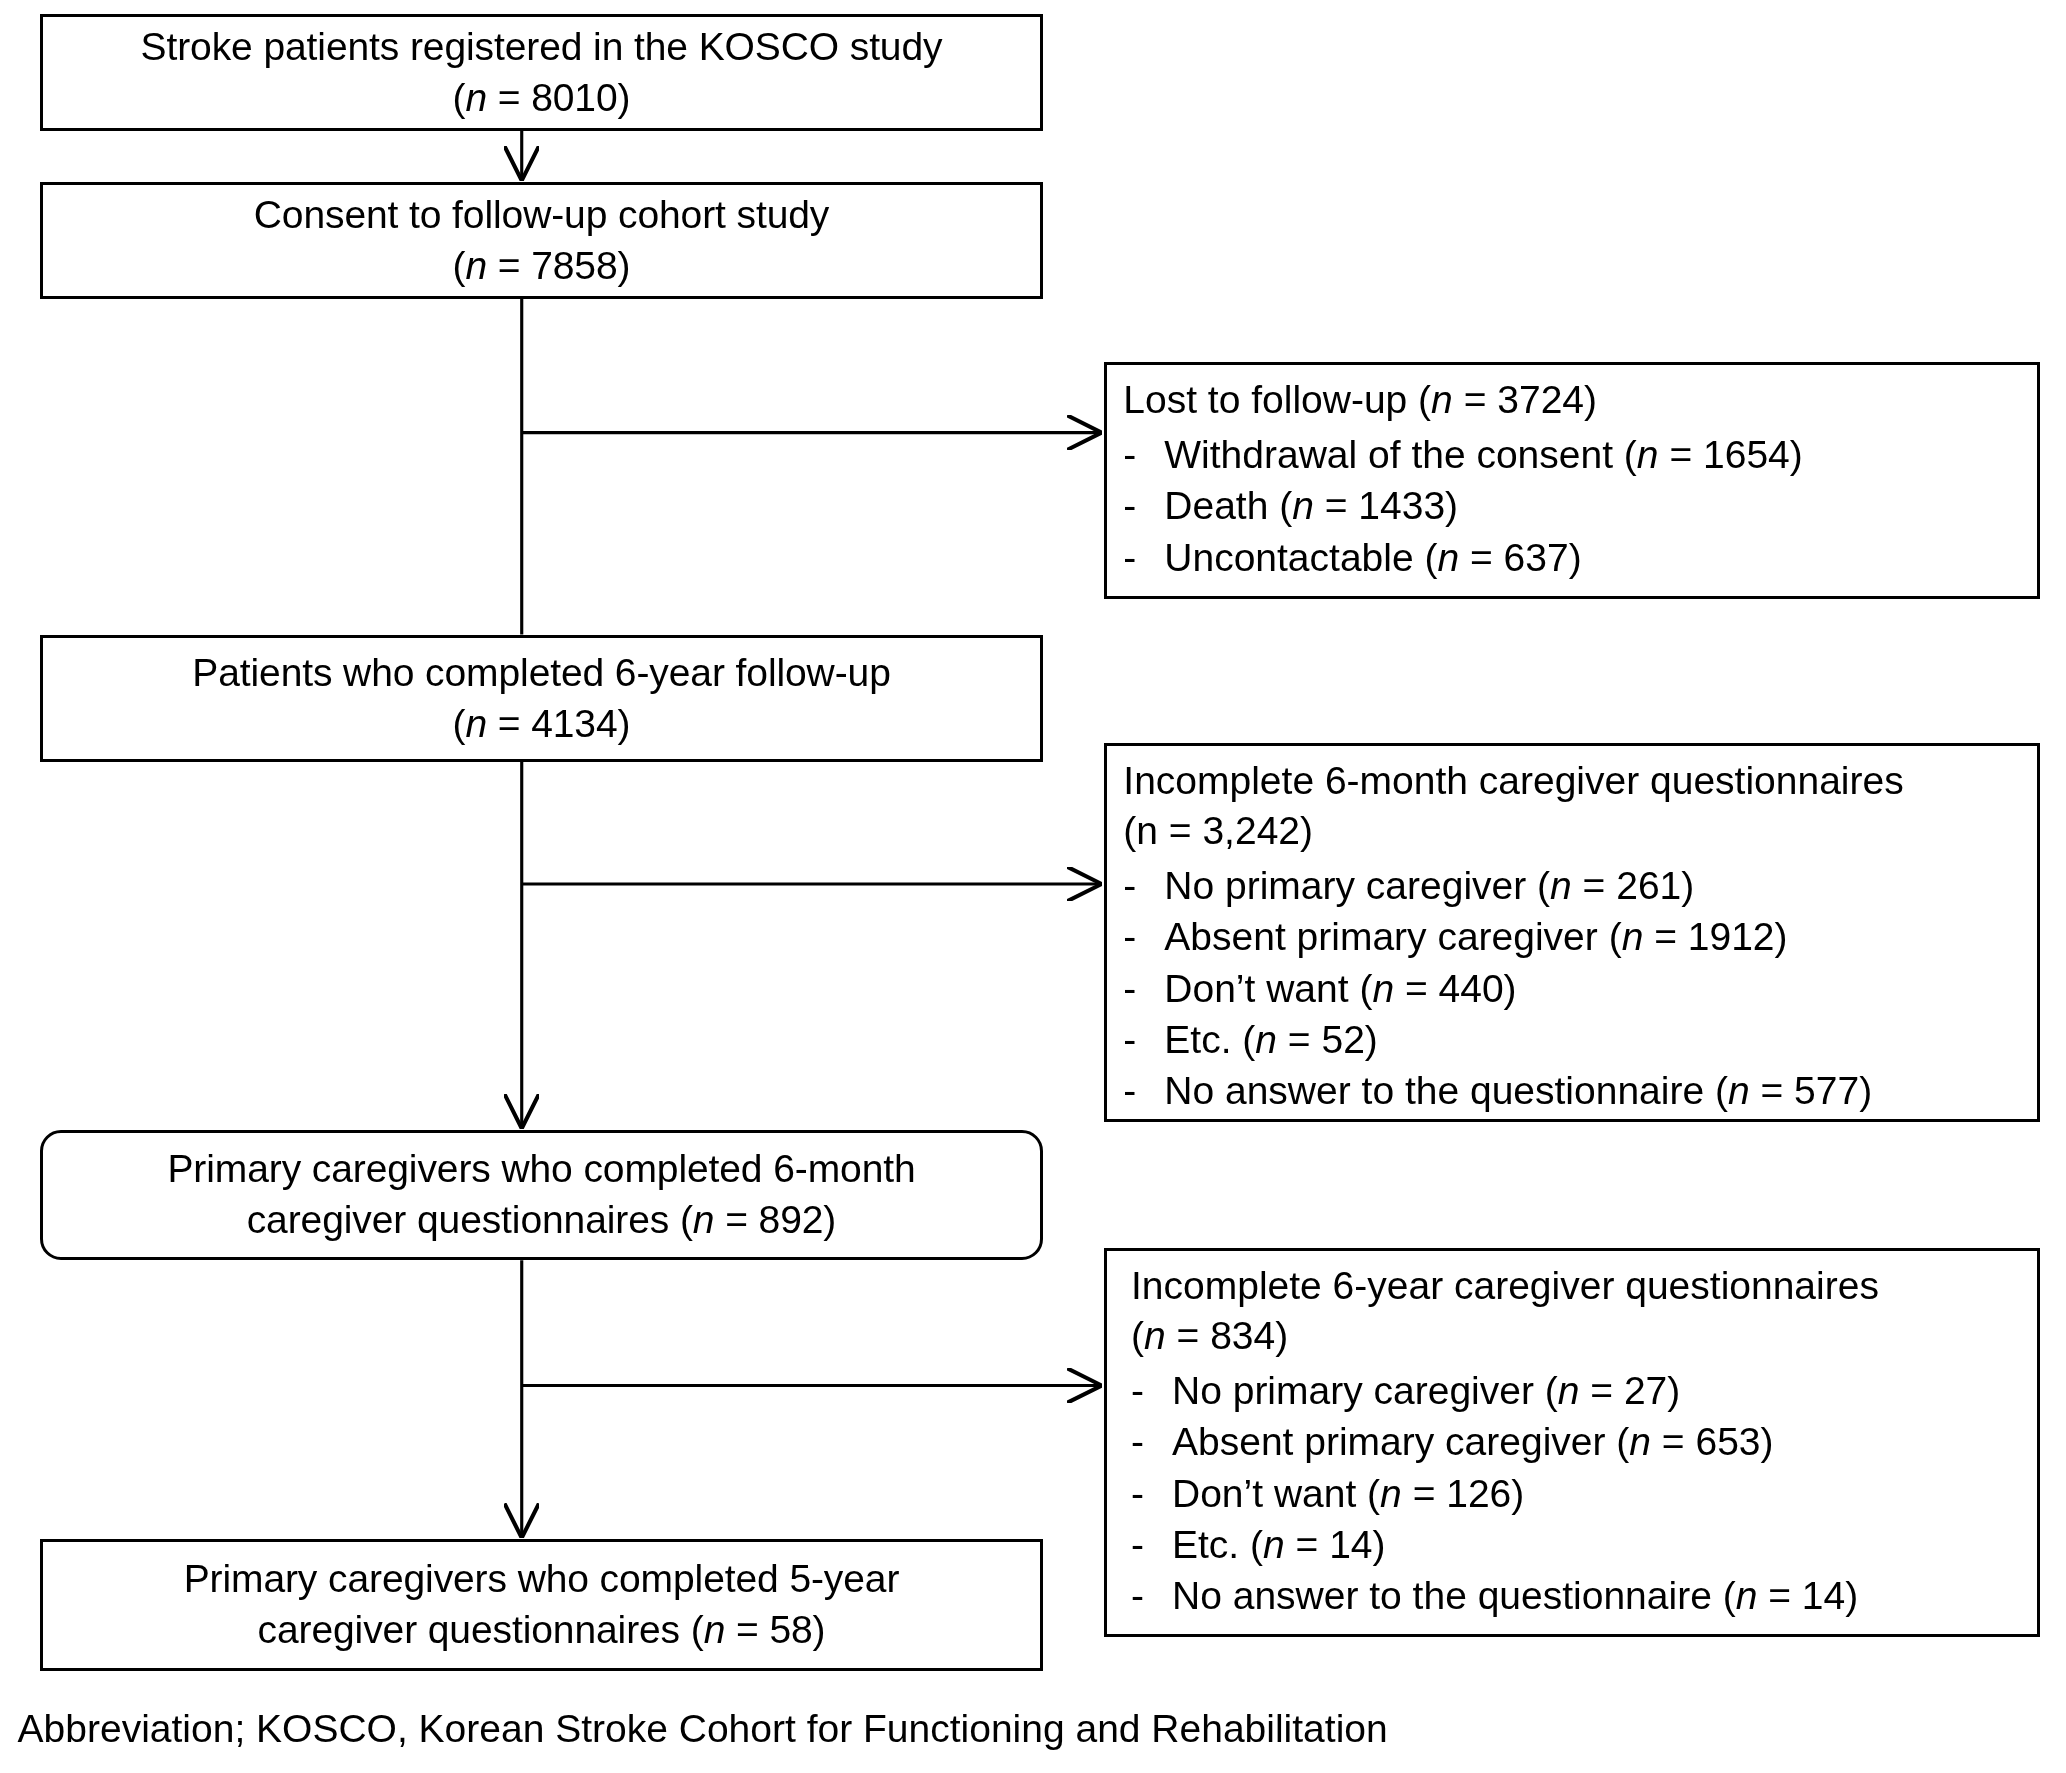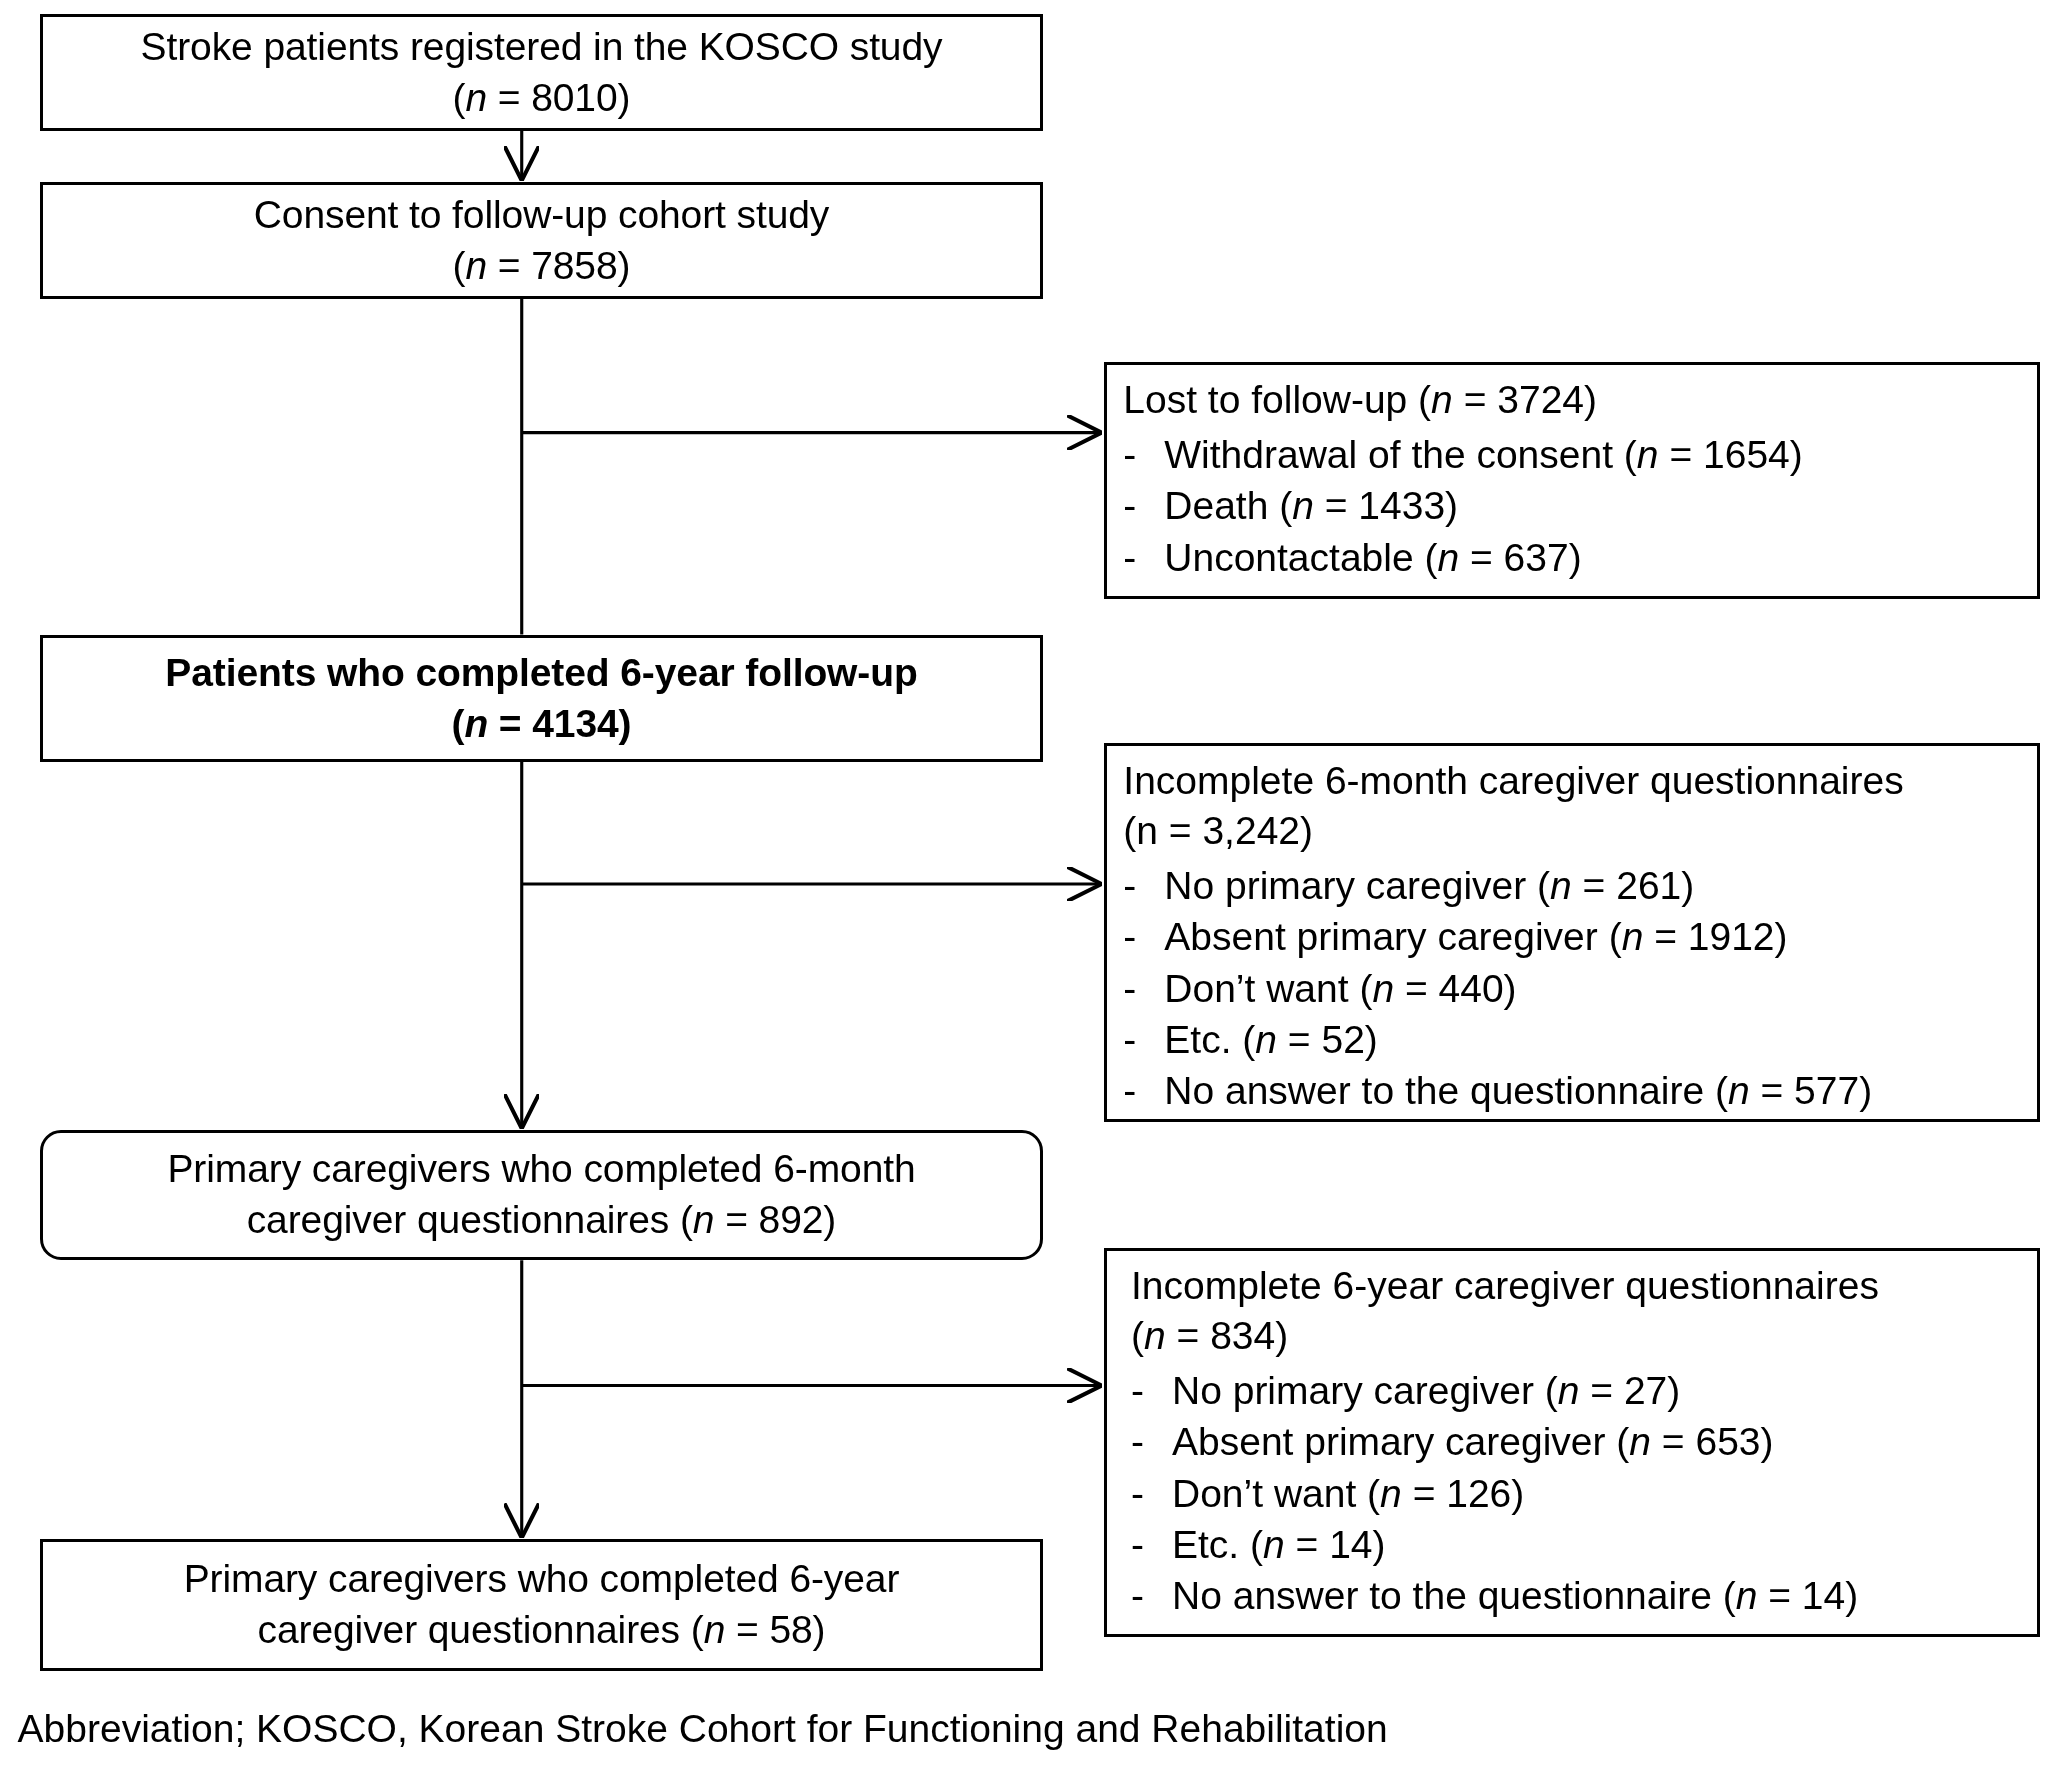--- a/index.html
+++ b/index.html
@@ -13,21 +13,21 @@
   .side{padding:10px 0 0 16.3px;}
   .side .hdr{font-size:39px;line-height:1.28;white-space:nowrap;}
   .side ul{list-style:none;margin:3.8px 0 0 0;padding:0;}
   .side li{font-size:39px;line-height:1.32;white-space:nowrap;display:flex;}
   .side li .dash{width:41px;flex:0 0 41px;}
   .ital{font-style:italic;}
   #footer{position:absolute;left:17.6px;top:1707px;font-size:39px;white-space:nowrap;}
   
   #box-registered{left:40px;top:14px;width:1003px;height:117px;}
   #box-consent{left:40px;top:182px;width:1003px;height:117px;}
-  #box-followup{left:40px;top:635px;width:1003px;height:127px;font-weight:bold;}
+  #box-followup{left:40px;top:635px;width:1003px;height:127px;}
   #box-caregiver-6month{left:40px;top:1130px;width:1003px;height:130px;border-radius:21px;}
   #box-caregiver-6year{left:40px;top:1539px;width:1003px;height:132px;}
   #box-lost-followup{left:1104px;top:362px;width:936px;height:237px;}
   #box-incomplete-6month{left:1104px;top:743px;width:936px;height:379px;}
   #box-incomplete-6year{left:1104px;top:1248px;width:936px;height:389px;padding-left:24px;}
 </style>
 </head>
 <body>
 
 <div id="stage">
@@ -70,21 +70,21 @@
     <div class="line">Patients who completed 6-year follow-up</div>
     <div class="line"><span>(</span><span class="ital">n</span><span> = 4134)</span></div>
   </div>
 
   <div class="box ctr" id="box-caregiver-6month">
     <div class="line">Primary caregivers who completed 6-month</div>
     <div class="line"><span>caregiver questionnaires (</span><span class="ital">n</span><span> = 892)</span></div>
   </div>
 
   <div class="box ctr" id="box-caregiver-6year">
-    <div class="line">Primary caregivers who completed 6-year</div>
+    <div class="line">Primary caregivers who completed 5-year</div>
     <div class="line"><span>caregiver questionnaires (</span><span class="ital">n</span><span> = 58)</span></div>
   </div>
 
   <div class="box side" id="box-lost-followup">
     <div class="hdr"><span>Lost to follow-up (</span><span class="ital">n</span><span> = 3724)</span></div>
     <ul>
       <li>
           <span class="dash">-</span>
           <span><span>Withdrawal of the consent (</span><span class="ital">n</span><span> = 1654)</span></span>
         </li>

